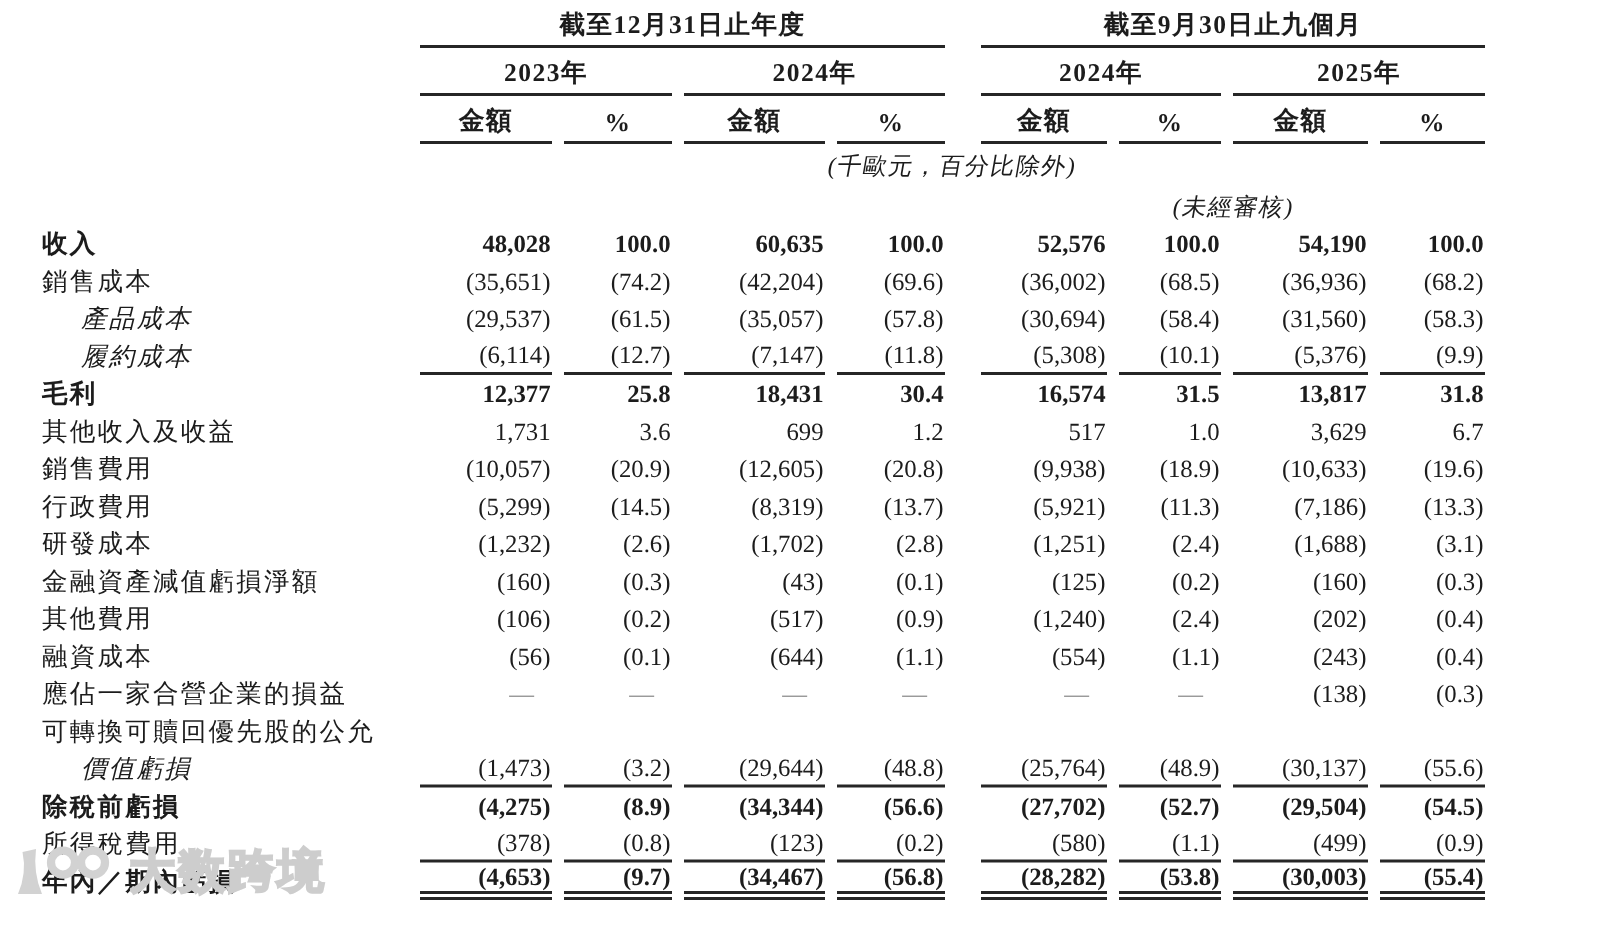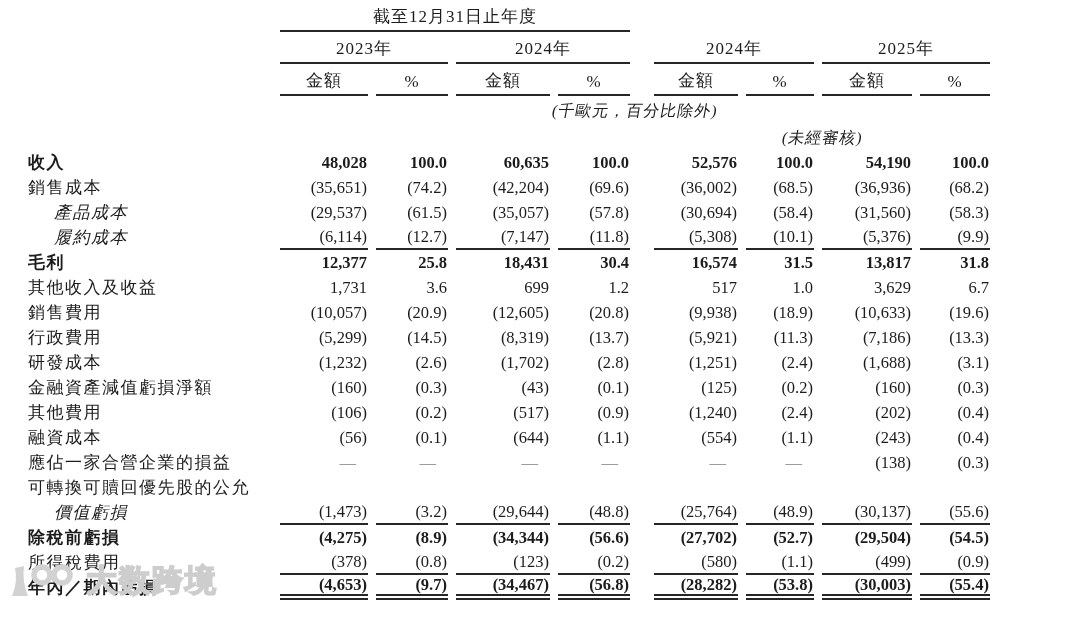--- a/index.html
+++ b/index.html
@@ -21,21 +21,21 @@
     display:grid;
     grid-template-columns:var(--cols);
     column-gap:8px;
     margin-left:28px;
     width:962px;
   }
   
   .thead{ grid-template-rows:24px 28px 28px 22px 24px; row-gap:4px; }
   .hcell{
     display:flex; align-items:flex-end; justify-content:center;
-    font-weight:normal; font-size:17px; letter-spacing:1px;
+    font-weight:bold; font-size:17px; letter-spacing:1px;
     border-bottom:2px solid var(--rule); padding-bottom:2px;
   }
   .g1{ grid-area:1 / 2 / 2 / 6; }
   .g2{ grid-area:1 / 7 / 2 / 11; }
   .y1{ grid-area:2 / 2 / 3 / 4; }
   .y2{ grid-area:2 / 4 / 3 / 6; }
   .y3{ grid-area:2 / 7 / 3 / 9; }
   .y4{ grid-area:2 / 9 / 3 / 11;text-align:center; }
   .s1{ grid-area:3 / 2 / 4 / 3; } .s2{ grid-area:3 / 3 / 4 / 4; }
   .s3{ grid-area:3 / 4 / 4 / 5; } .s4{ grid-area:3 / 5 / 4 / 6; }
@@ -82,20 +82,23 @@
 </style>
 </head>
 <body>
 
 <div class="sheet">
 
   <div class="tgrid thead">
     <div class="hcell g1">
       <span>截至12月31日止年度</span>
     </div>
+    <div class="hcell g2">
+      <span>截至9月30日止九個月</span>
+    </div>
 
     <div class="hcell y1">2023年</div>
     <div class="hcell y2">2024年</div>
     <div class="hcell y3">2024年</div>
     <div class="hcell y4">2025年</div>
 
     <div class="hcell s1">金額</div>
     <div class="hcell s2">%</div>
     <div class="hcell s3">金額</div>
     <div class="hcell s4">%</div>

